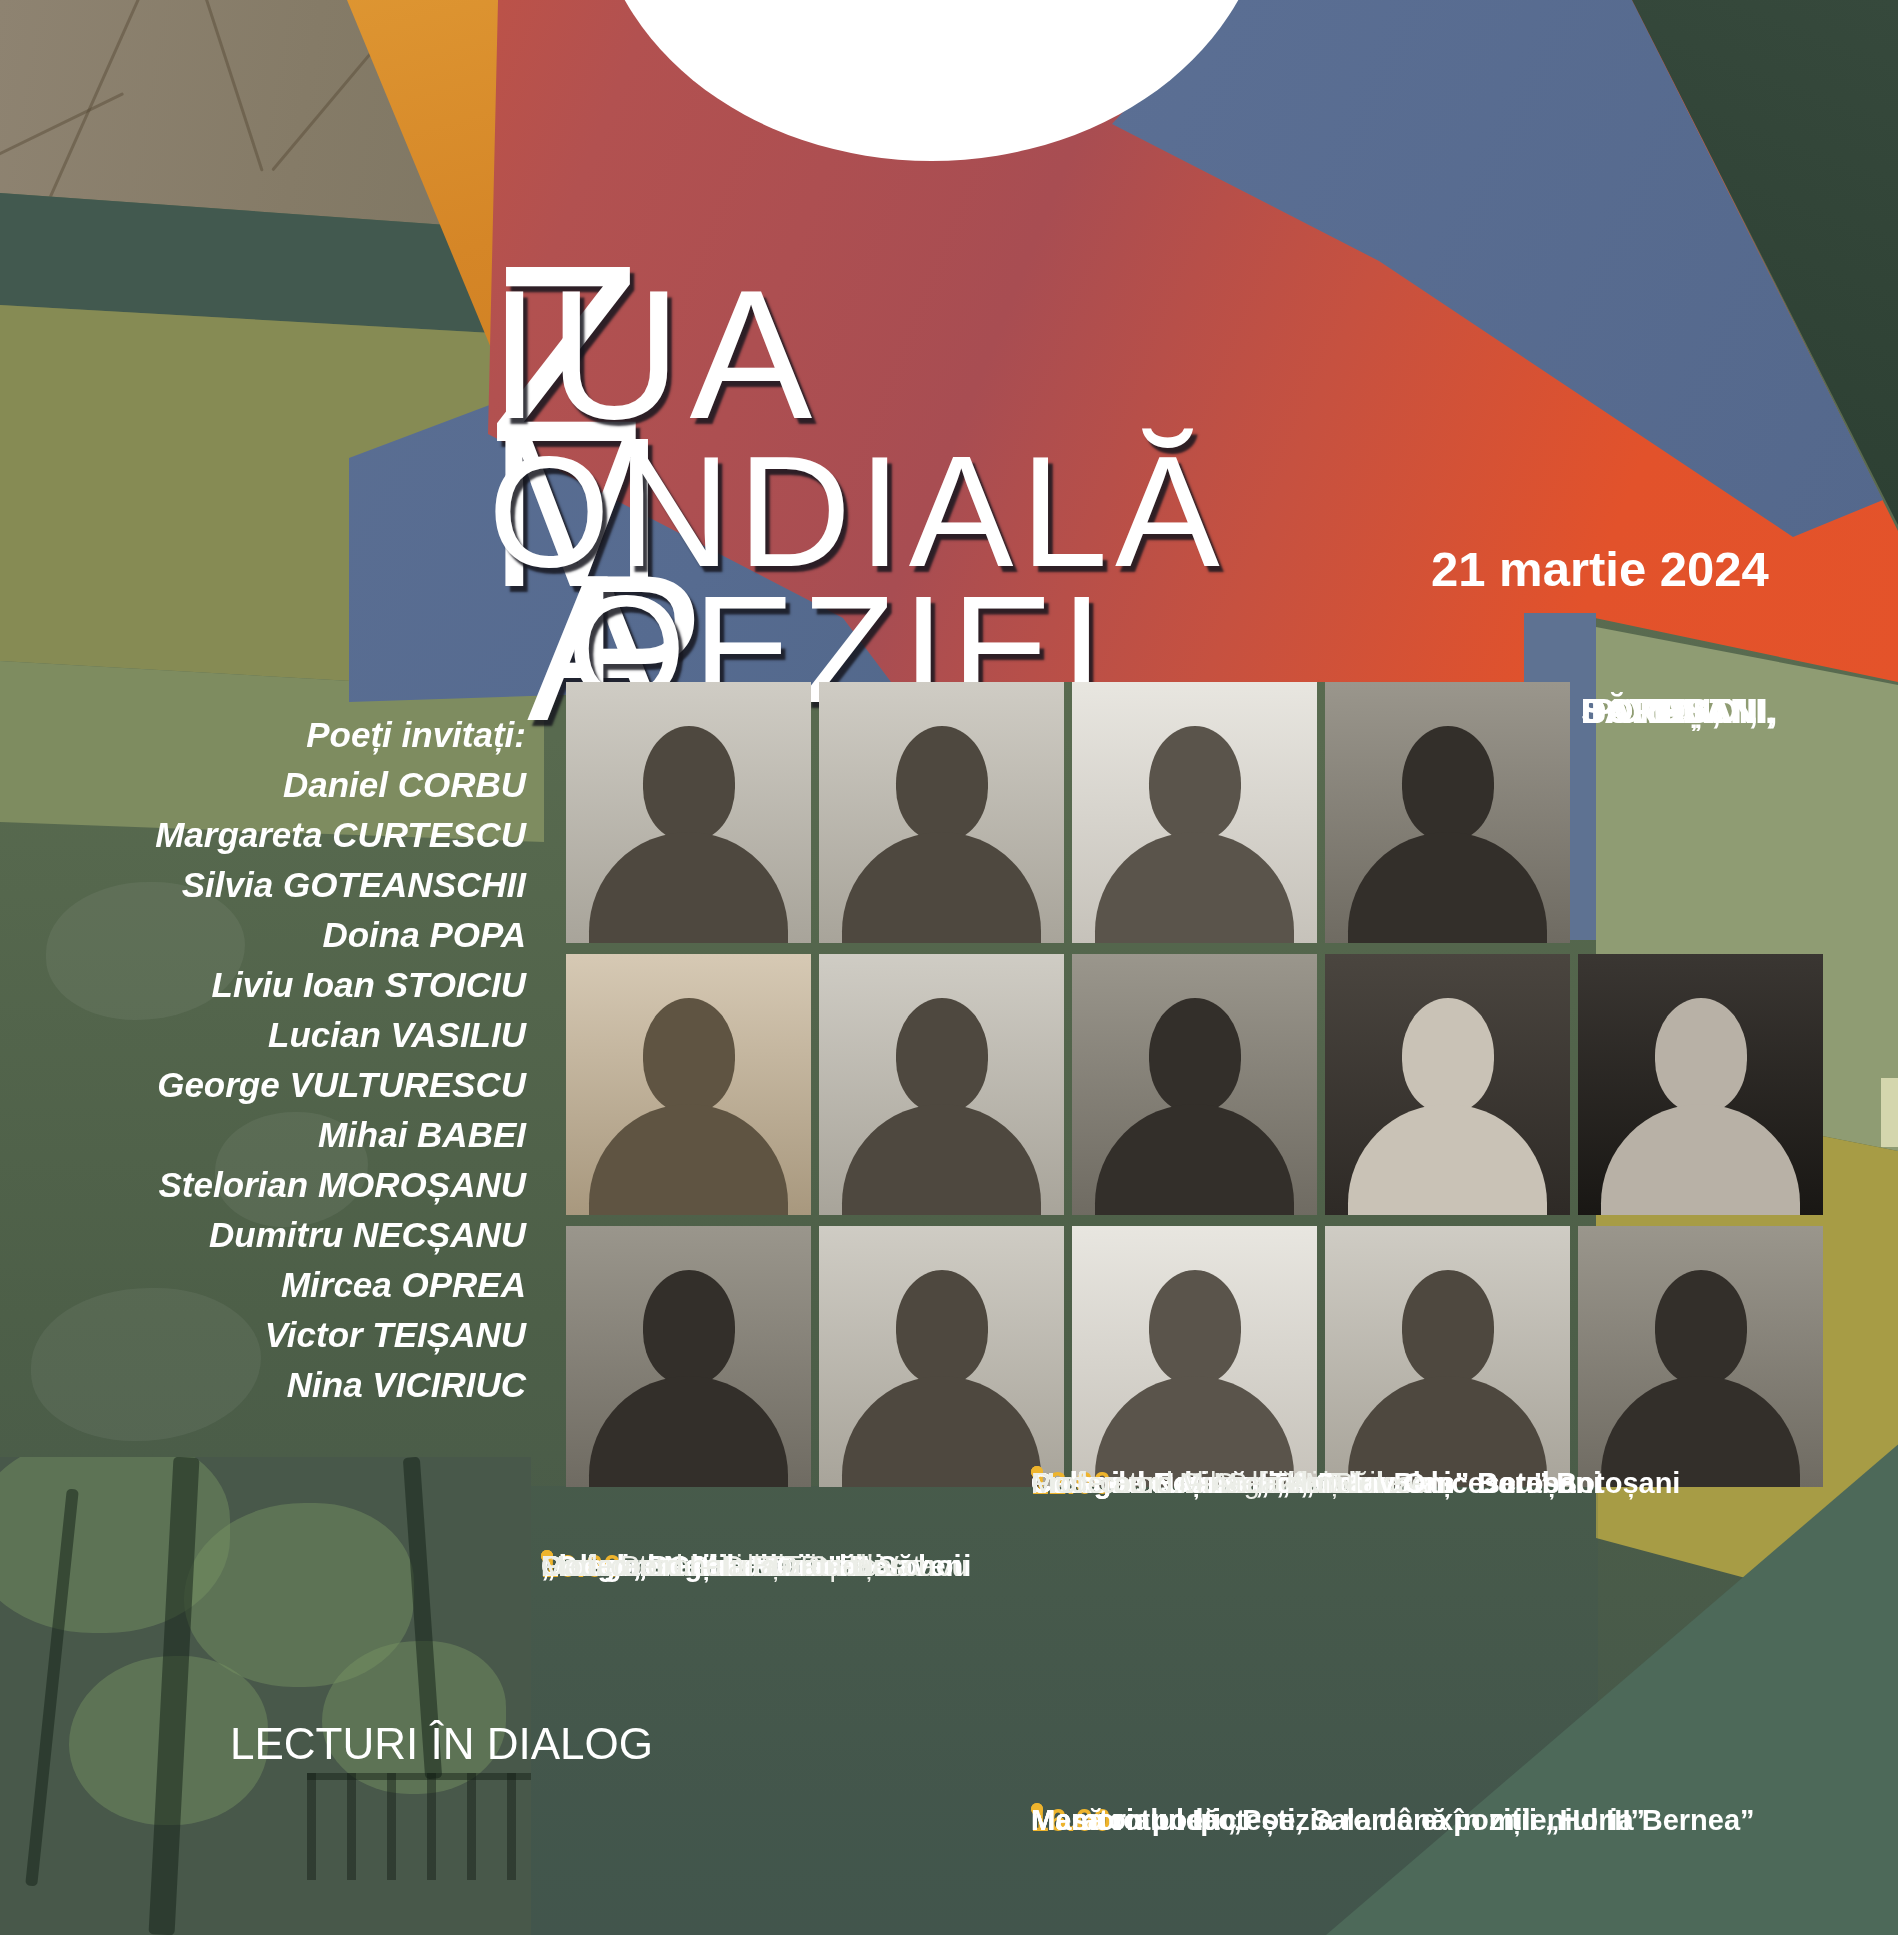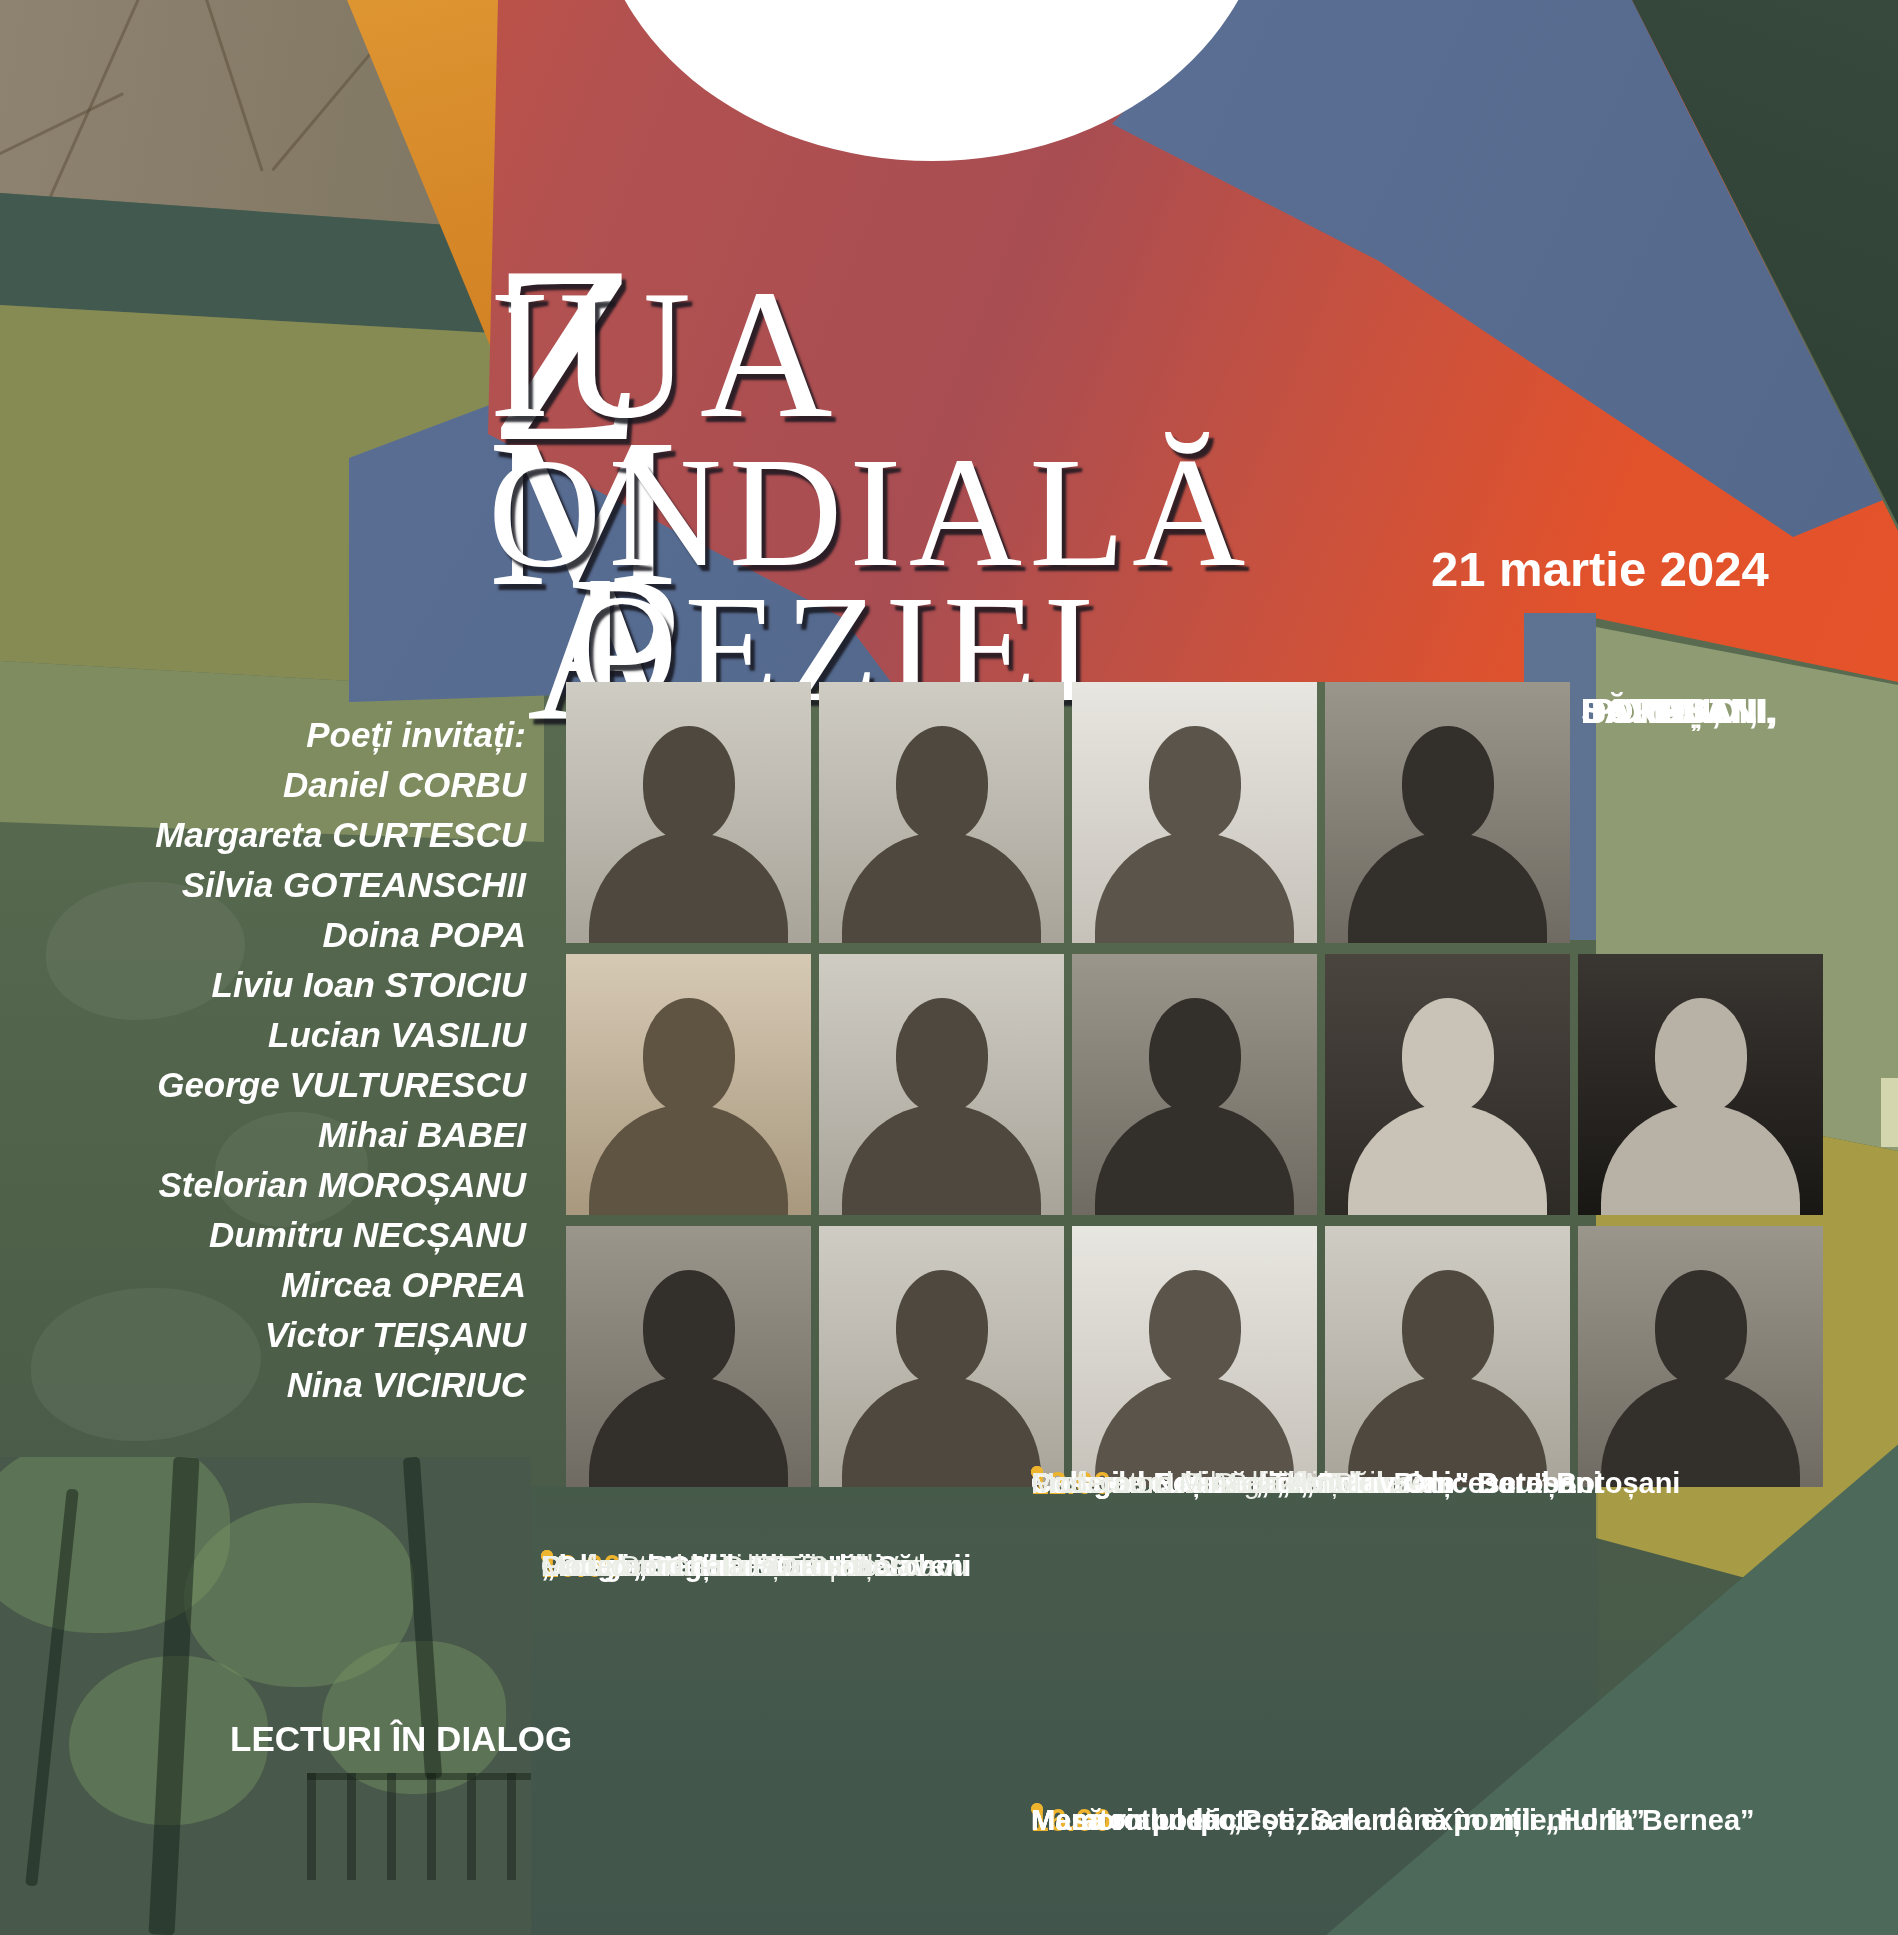--- a/index.html
+++ b/index.html
@@ -63,21 +63,21 @@
   .cz1{left:-31px;top:-23px;width:261px;height:199px;}
   .cz2{left:184px;top:46px;width:230px;height:184px;}
   .cz3{left:69px;top:199px;width:199px;height:169px;background:rgba(90,115,75,.5);}
   .cz4{left:322px;top:184px;width:184px;height:153px;background:rgba(135,160,110,.35);}
   .fence{left:307px;top:316px;width:224px;height:107px;
     background:repeating-linear-gradient(90deg,rgba(18,28,20,.45) 0 9.2px,rgba(18,28,20,0) 9.2px 40px);
     border-top:7.7px solid rgba(18,28,20,.45);}
   .ellipse-white{left:594px;top:-391px;width:675px;height:552px;border-radius:50%;background:#ffffff;}
 
   
-  .title-line{color:#fff;font-family:Liberation Serif, serif;font-weight:400;
+  .title-line{color:#fff;font-family:Liberation Sans, sans-serif;font-weight:400;
     letter-spacing:.045em;white-space:nowrap;line-height:0;
     text-shadow:4.6px 6.1px 2.3px rgba(22,22,30,.85);}
   .title-line .big{font-size:inherit;}
   #t1{left:489px;top:354px;font-size:184px;}
   #t1 .big{font-size:253px;}
   #t2{left:488px;top:512px;font-size:157px;}
   #t2 .big{font-size:213px;}
   #t3{left:527px;top:649px;font-size:153px;}
   #t3 .big{font-size:207px;}
   #t3 .word-gap{display:inline-block;position:static;width:40px;}
@@ -113,21 +113,21 @@
   #col-12{left:1031px;top:1466px;}
   #col-16{left:1031px;top:1803px;}
   .sch-line{position:static;display:block;color:#eceee8;font-size:29px;line-height:33px;white-space:nowrap;}
   #col-12 .sch-line,#col-16 .sch-line{line-height:34px;}
   .sch-line .bullet{position:static;display:none;width:12.3px;height:12.3px;border-radius:50%;
     background:#eeb42d;margin-right:12.3px;vertical-align:3.1px;}
   .sch-line.venue .bullet{display:inline-block;}
   .sch-line.venue .txt,.sch-line.cont .txt{font-weight:700;color:#fff;}
   .sch-line.time{color:#eeb42d;font-weight:700;font-size:32px;}
   #lecturi{left:230px;top:1719px;width:291px;text-align:right;color:#fff;
-    font-weight:700;font-size:35px;white-space:nowrap;}
+    font-weight:400;font-size:44px;white-space:nowrap;}
 </style>
 </head>
 <body>
 
 <div id="canvas">
 
   <div class="band-taupe">
     <div class="branch b1"></div>
     <div class="branch b2"></div>
     <div class="branch b3"></div>

